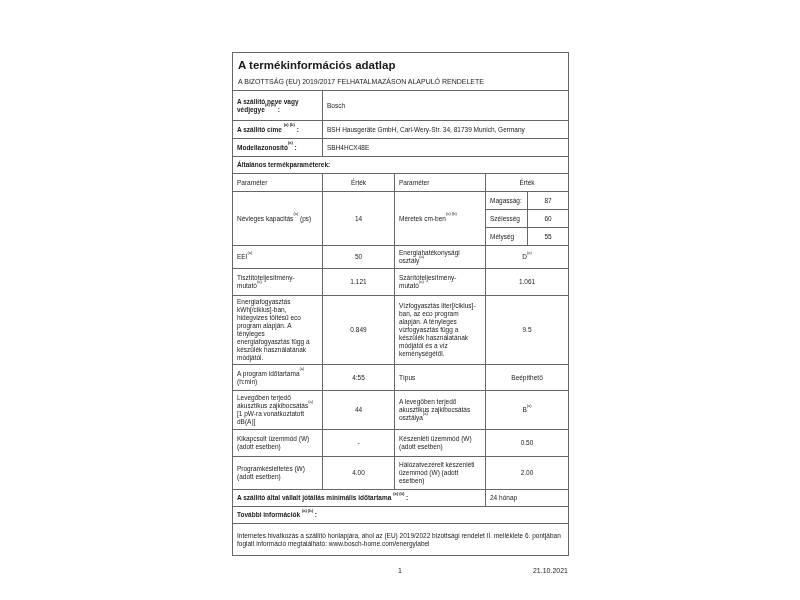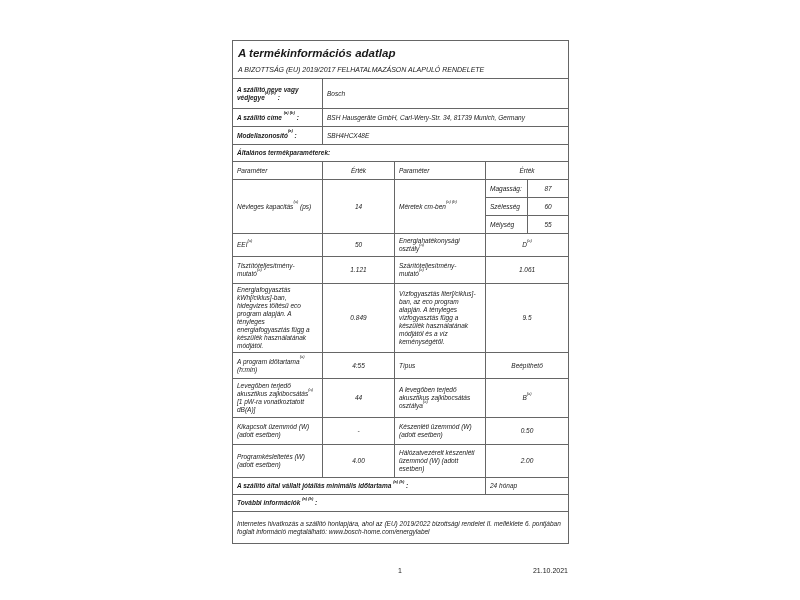--- a/index.html
+++ b/index.html
@@ -6,23 +6,22 @@
   body {
     width: 800px; height: 600px;
     background: #ffffff;
     font-family: "Liberation Sans", sans-serif;
     color: #1a1a1a;
     position: relative;
     overflow: hidden;
   }
   .sheet {
     position: absolute;
-    left: 232px; top: 40px;
+    left: 232px; top: 52px;
     width: 336px;
-    font-style: italic;
   }
   table.fiche {
     border-collapse: collapse;
     table-layout: fixed;
     width: 336px;
     font-size: 6.5px;
     line-height: 8px;
     color: #1a1a1a;
   }
   table.fiche td {

